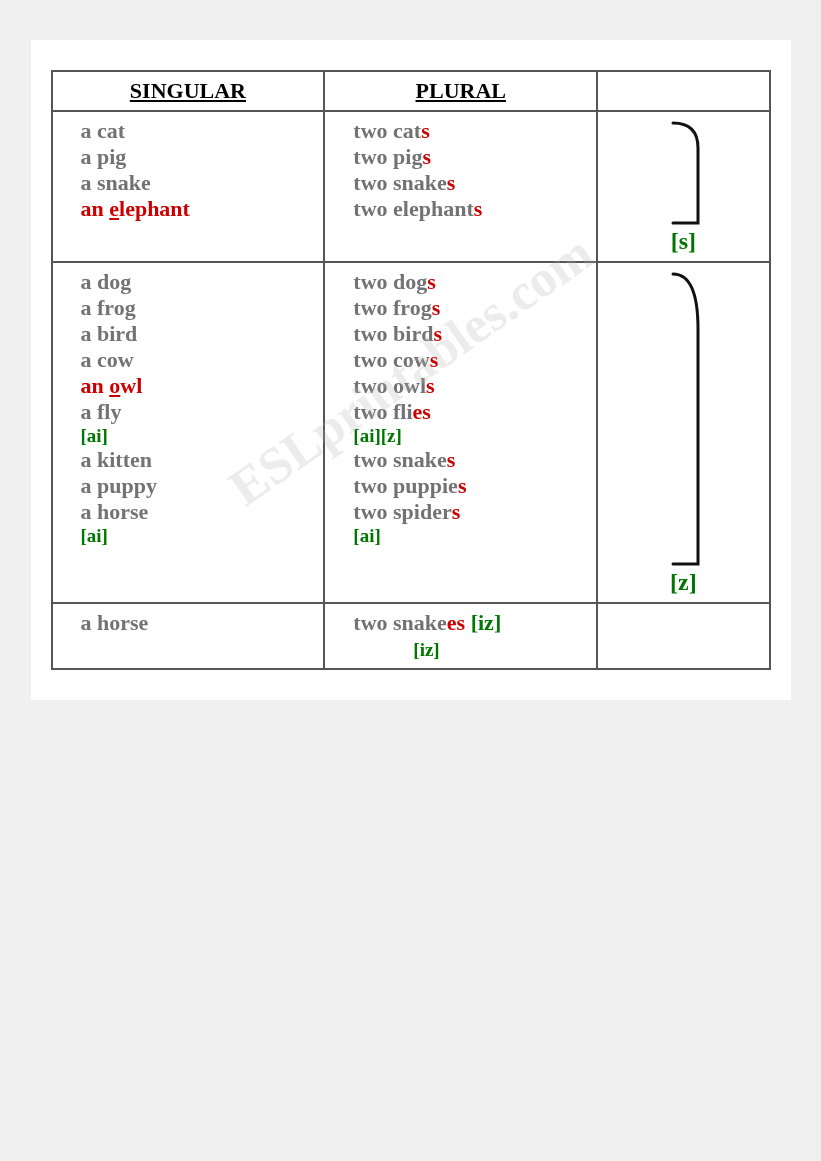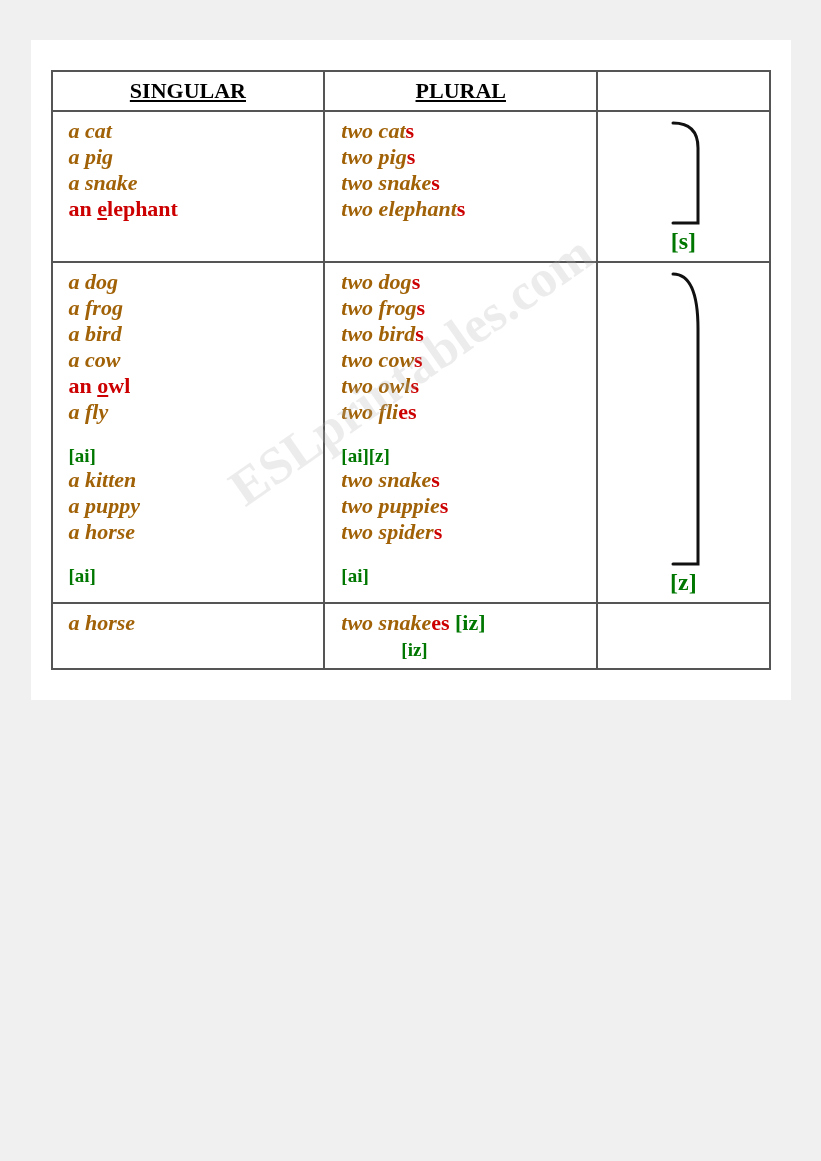--- a/index.html
+++ b/index.html
@@ -33,43 +33,43 @@
     }
     table {
       width: 100%;
       border-collapse: collapse;
       font-size: 22px;
       position: relative;
       z-index: 1;
     }
     th, td {
       border: 2px solid #555;
-      padding: 6px 16px;
+      padding: 6px 28px;
       vertical-align: top;
     }
     th {
       text-decoration: underline;
       font-weight: bold;
       font-size: 22px;
       background: white;
     }
     .singular-col { width: 38%; }
     .plural-col { width: 38%; }
     .bracket-col { width: 24%; vertical-align: middle; text-align: center; }
 
-    .black { color: #a16207; font-weight: bold; font-style: italic; }
+    .black { color: #737373; font-weight: bold; }
     .red { color: #cc0000; font-weight: bold; }
     .green { color: #007700; font-weight: bold; }
     .word-line { display: block; }
     .underline { text-decoration: underline; }
 
     .bracket-svg { display: block; margin: 0 auto; }
     .bracket-label { color: #007700; font-weight: bold; font-size: 24px; }
 
-    .sub-note { font-size: 19px; margin-top: 20px; }
+    .sub-note { font-size: 19px; }
   </style>
 </head>
 <body>
 
 <div class="page">
   <div class="watermark">ESLprintables.com</div>
 
   <table>
     <thead>
       <tr>

